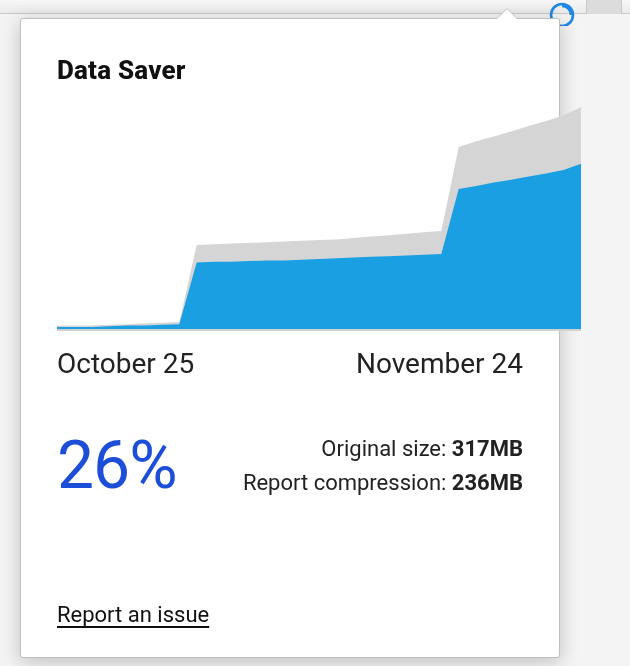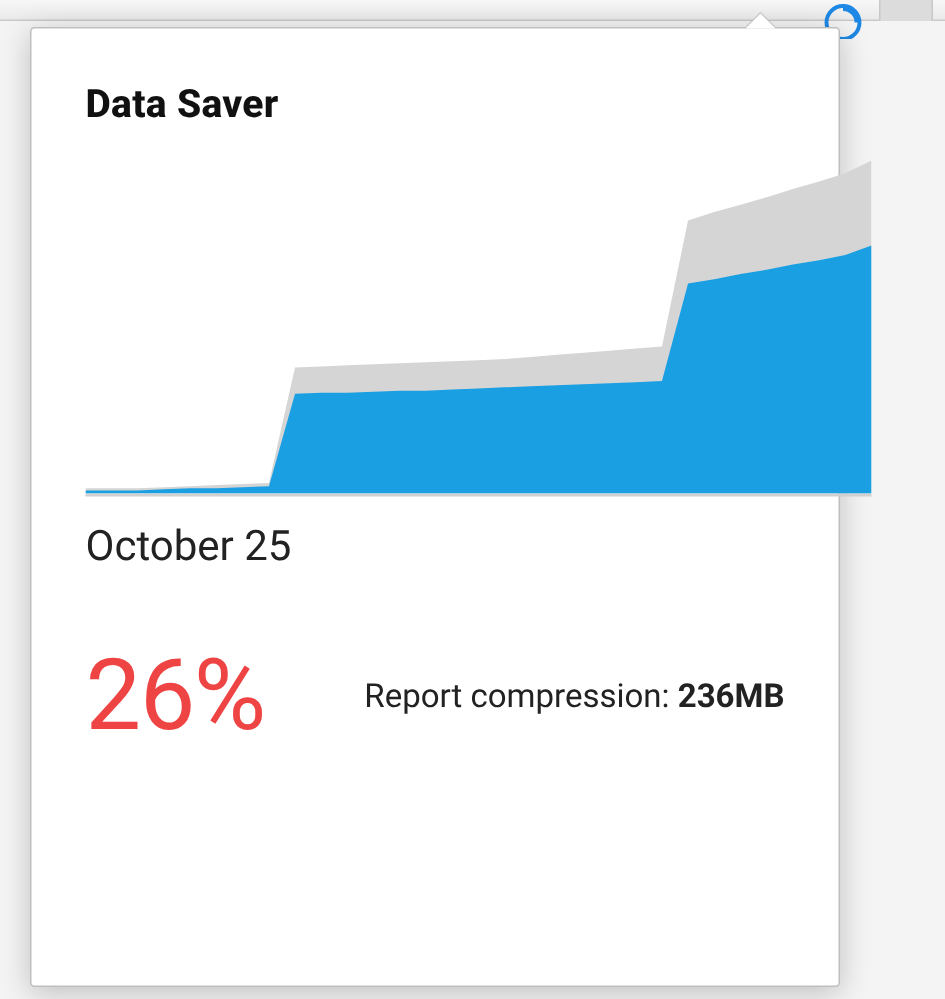--- a/index.html
+++ b/index.html
@@ -14,21 +14,21 @@
       box-shadow:0 4px 20px rgba(0,0,0,.22); padding:36px 36px 30px 36px;
       display:flex; flex-direction:column;margin-left:14px;
     }
     .popup-pointer { position:absolute; top:-10px; right:42px; width:0; height:0;
       border-left:10px solid transparent; border-right:10px solid transparent;
       border-bottom:10px solid #fff; filter:drop-shadow(0 -1px 0 #bfbfbf); }
     .title { font-size:26px; font-weight:800; letter-spacing:.2px; color:#111; margin-bottom:22px; }
     .chart { width:524px; height:224px; border-bottom:2px solid #d0d0d0; }
     .date-row { display:flex; justify-content:space-between; margin-top:16px; font-size:28px; color:#222; font-weight:400; }
     .stats-row { display:flex; justify-content:space-between; align-items:center; margin-top:52px; }
-    .pct { font-size:66px; font-weight:400; color:#ef4444; line-height:1; letter-spacing:-1px; }
+    .pct { font-size:66px; font-weight:400; color:#1d4ed8; line-height:1; letter-spacing:-1px; }
     .sizes { text-align:right; font-size:22px; line-height:1.55; color:#222; }
     .sizes b { font-weight:700; }
     .footer-row { display:flex; justify-content:space-between; align-items:center; margin-top:auto; }
     .report-link { font-size:22px; color:#111; text-decoration:underline; text-underline-offset:4px; cursor:pointer; }
     .disable-btn {
       background:#2f73d8; color:#fff; border:none; padding:16px 20px;
       font-size:20px; font-weight:700; letter-spacing:.6px; border-radius:3px;
       cursor:pointer;
     }
   </style>
@@ -51,26 +51,31 @@
 
   <svg class="chart" viewBox="0 0 524 224" preserveAspectRatio="none">
     <g id="chart-g">
         <path d="M0.0 220.5 L17.5 220.5 L34.9 220.5 L52.4 219.8 L69.9 219.1 L87.3 218.3 L104.8 217.6 L122.3 216.9 L139.7 139.2 L157.2 138.5 L174.7 137.8 L192.1 137.1 L209.6 136.4 L227.1 135.7 L244.5 135.0 L262.0 134.3 L279.5 133.6 L296.9 132.1 L314.4 130.7 L331.9 129.3 L349.3 127.9 L366.8 126.5 L384.3 125.1 L401.7 40.3 L419.2 34.6 L436.7 29.7 L454.1 24.7 L471.6 19.1 L489.1 14.1 L506.5 8.5 L524.0 0.0 L524 224 L0 224 Z" fill="#d5d5d5"></path>
         <path d="M0.0 221.9 L17.5 221.9 L34.9 221.9 L52.4 221.2 L69.9 220.5 L87.3 220.5 L104.8 219.8 L122.3 219.1 L139.7 156.9 L157.2 156.2 L174.7 156.2 L192.1 155.5 L209.6 154.8 L227.1 154.8 L244.5 154.0 L262.0 153.3 L279.5 152.6 L296.9 151.9 L314.4 151.2 L331.9 150.5 L349.3 149.8 L366.8 149.1 L384.3 148.4 L401.7 82.7 L419.2 79.8 L436.7 76.3 L454.1 73.5 L471.6 70.0 L489.1 67.1 L506.5 63.6 L524.0 57.2 L524 224 L0 224 Z" fill="#1a9fe3"></path>
       </g>
   </svg>
 
   <div class="date-row">
     <span>October 25</span>
+    <span>November 24</span>
   </div>
 
   <div class="stats-row">
     <div class="pct">26%</div>
     <div class="sizes">
+      <div>
+        <span>Original size: </span><b>317MB</b>
+      </div>
       <div>
         <span>Report compression: </span><b>236MB</b>
       </div>
     </div>
   </div>
 
   <div class="footer-row">
+    <a class="report-link">Report an issue</a>
   </div>
 </div>
 
 </body></html>

